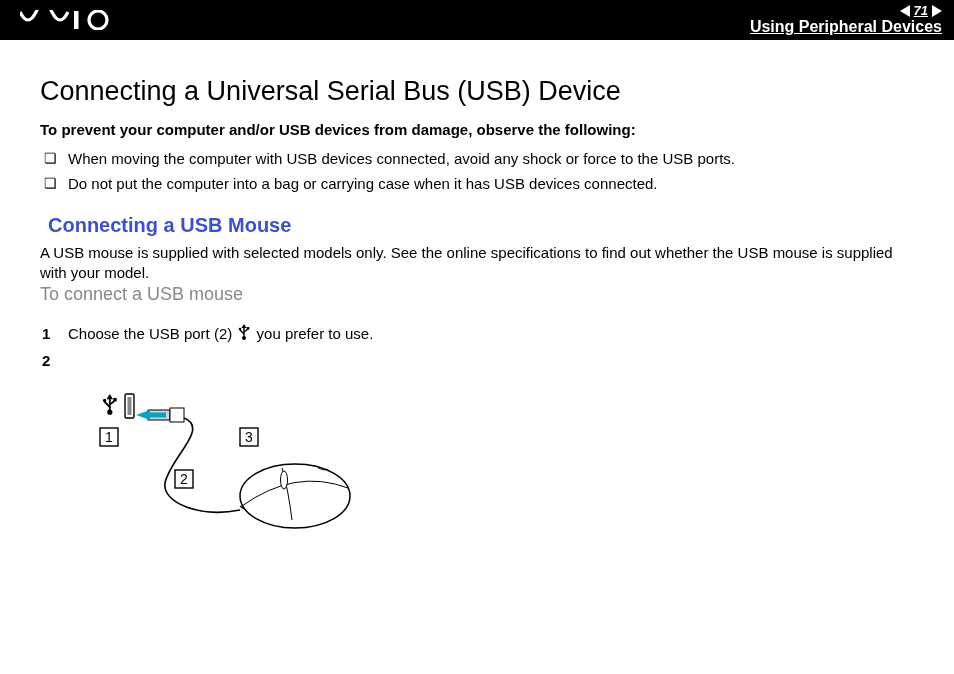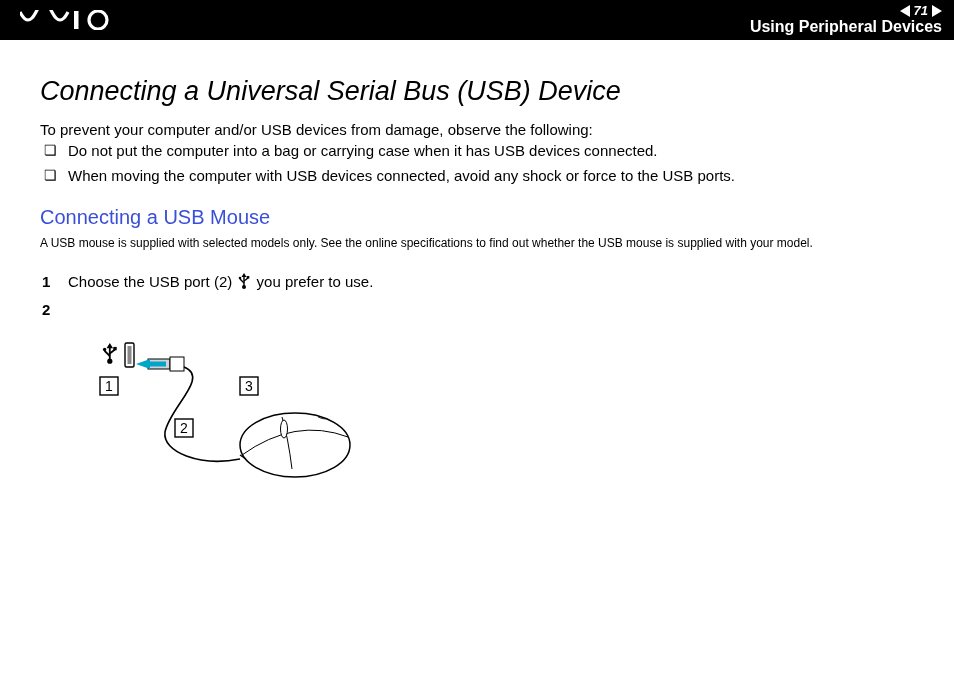--- a/index.html
+++ b/index.html
@@ -41,54 +41,55 @@
     border-top: 6px solid transparent;
     border-bottom: 6px solid transparent;
   }
   .arrow-left { border-right: 10px solid #fff; }
   .arrow-right { border-left: 10px solid #fff; }
   .page-num-wrap {
     display: flex;
     flex-direction: column;
     align-items: flex-end;
     line-height: 1.1;
+    text-decoration: underline;
   }
   .page-num-row { display:flex; align-items:center; gap:4px; }
   .section-name { font-size: 16px; font-weight: bold; font-style: normal; }
   .content {
     padding: 36px 32px 20px 40px;
   }
   h1 {
     font-size: 27px;
     font-weight: normal;
     margin-bottom: 14px;
-    font-style: italic;
-  }
-  .intro { font-size: 15px; margin-bottom: 0; }
+  }
+  .intro { font-size: 15px; margin-bottom: 8px; font-weight: bold; }
   .bullets { margin: 0 0 18px 0; }
   .bullets li {
     list-style: none;
     font-size: 15px;
     padding: 4px 0 4px 28px;
     position: relative;
   }
   .bullets li::before {
     content: "❏";
     position: absolute;
     left: 4px;
     top: 4px;
     font-size: 14px;
   }
   h2 {
     color: #3a4fd9;
     font-size: 20px;
-    font-weight: normal;
+    font-weight: bold;
     margin-bottom: 6px;
-  }
-  .sub-p { font-size: 12px; margin-bottom: 18px; line-height: 1.35; }
+    margin-left: 8px;
+  }
+  .sub-p { font-size: 15px; line-height: 1.35; }
   h3 {
     color: #888;
     font-size: 18px;
     font-weight: normal;
     margin-bottom: 16px;
   }
   .steps { counter-reset: step; margin-bottom: 14px; }
   .steps li {
     list-style: none;
     font-size: 15px;
@@ -132,27 +133,28 @@
       <div class="arrow-right"></div>
     </div>
     <span class="section-name">Using Peripheral Devices</span>
   </div>
 </div>
 
 <div class="content">
   <h1>Connecting a Universal Serial Bus (USB) Device</h1>
   <p class="intro">To prevent your computer and/or USB devices from damage, observe the following:</p>
   <ul class="bullets">
+    <li>When moving the computer with USB devices connected, avoid any shock or force to the USB ports.</li>
     <li>Do not put the computer into a bag or carrying case when it has USB devices connected.</li>
-    <li>When moving the computer with USB devices connected, avoid any shock or force to the USB ports.</li>
   </ul>
 
   <h2>Connecting a USB Mouse</h2>
   <p class="sub-p">A USB mouse is supplied with selected models only. See the online specifications to find out whether the USB mouse is supplied with your model.</p>
 
+  <h3>To connect a USB mouse</h3>
 
   <ol class="steps">
     <li>
       <span>Choose the USB port (2) </span><span class="usb-glyph"><svg width="12" height="16" viewBox="0 0 12 16">
             <circle cx="6" cy="14" r="2" fill="#000"></circle>
             <line x1="6" y1="14" x2="6" y2="2" stroke="#000" stroke-width="1.4"></line>
             <polygon points="6,0 3.5,4 8.5,4" fill="#000"></polygon>
             <path d="M6 10 L2 6" stroke="#000" stroke-width="1.4" fill="none"></path>
             <circle cx="2" cy="5" r="1.3" fill="#000"></circle>
             <path d="M6 8 L10 5" stroke="#000" stroke-width="1.4" fill="none"></path>

